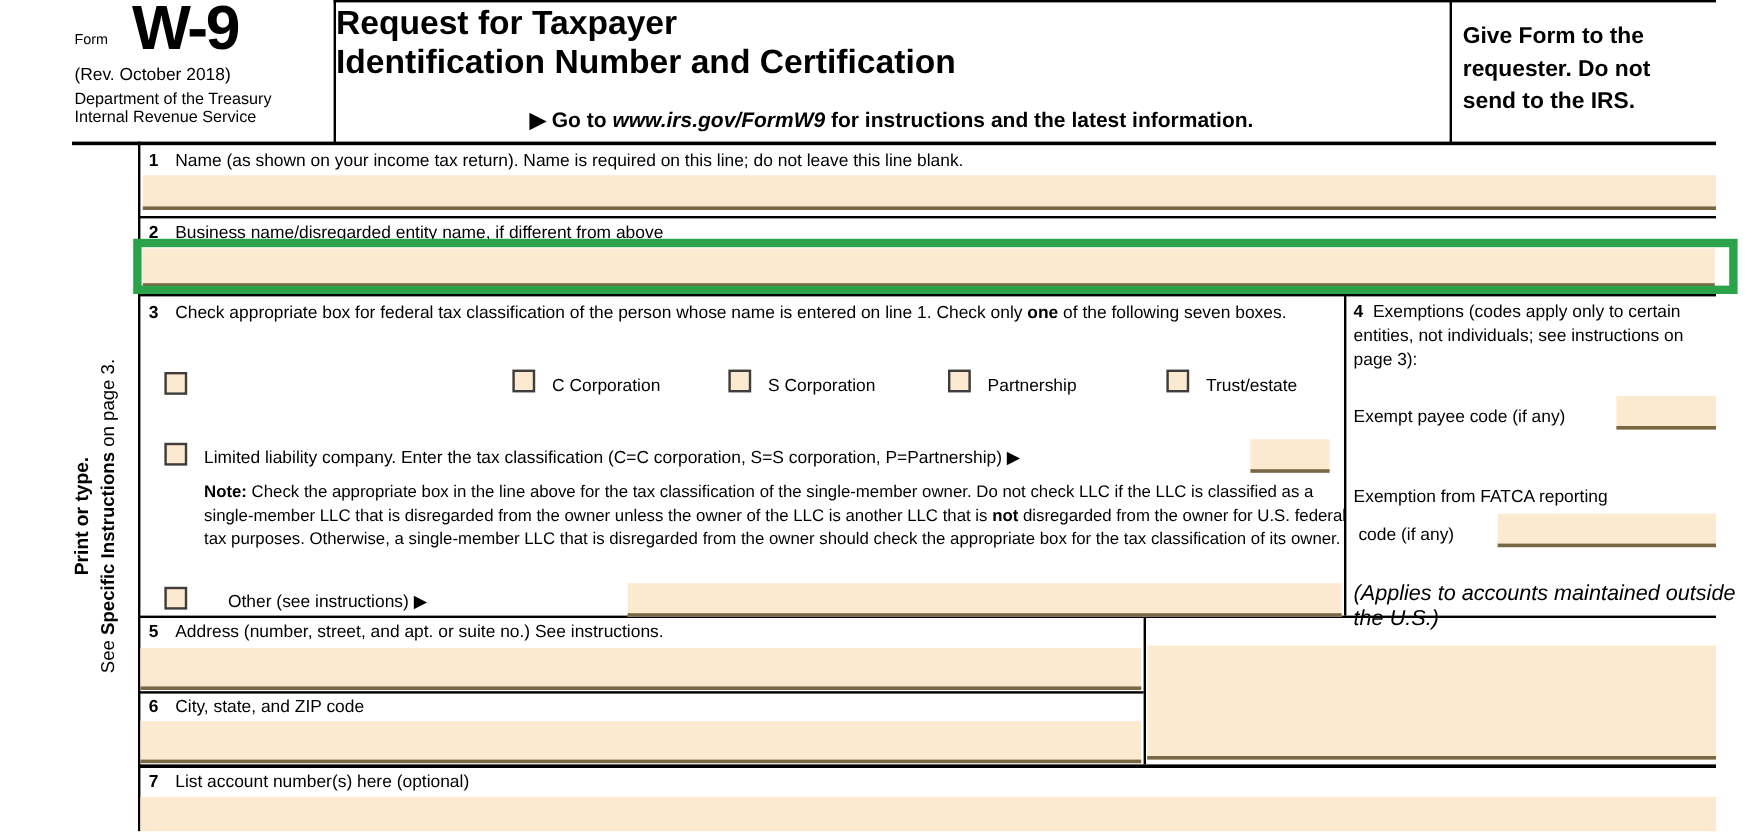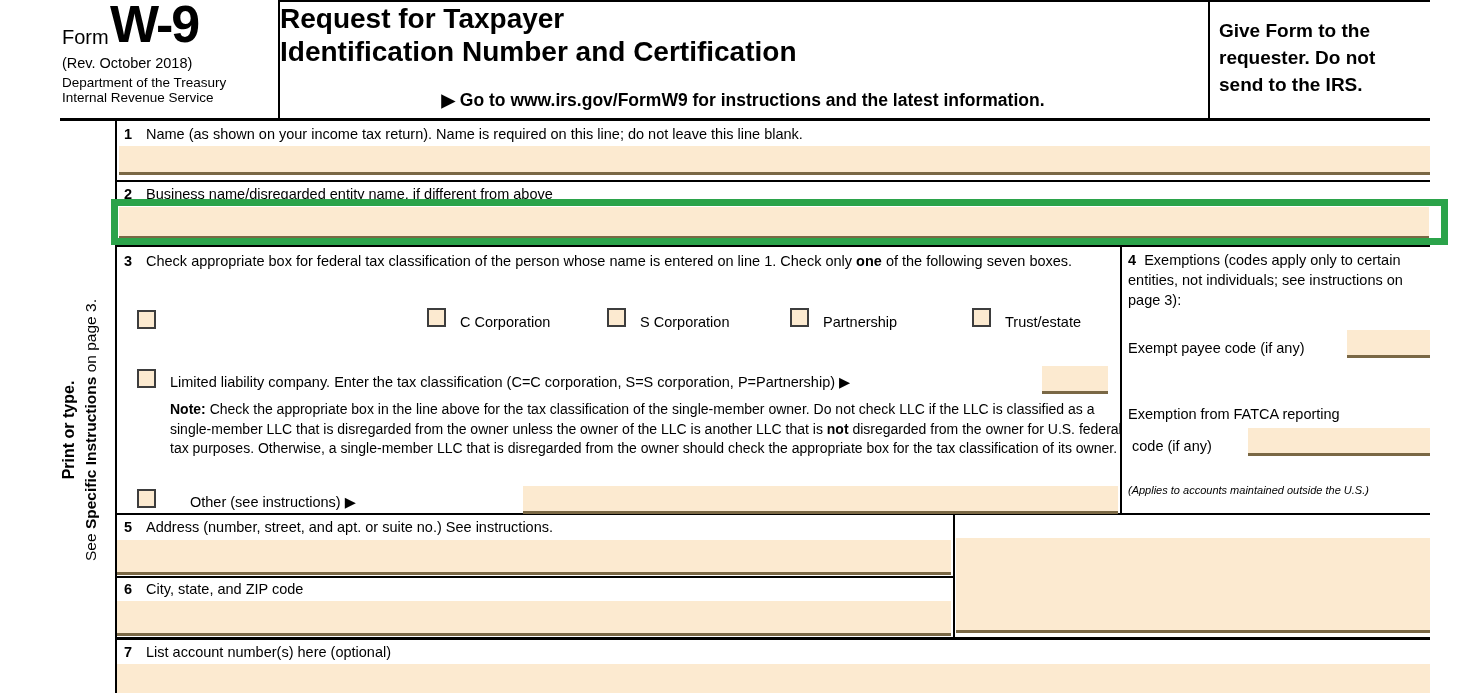--- a/index.html
+++ b/index.html
@@ -21,43 +21,43 @@
   }
   .lbl { position:absolute; font-size:14.5px; line-height:20px; }
   .numlbl { display:flex; }
   .numlbl .num { font-weight:bold; flex:0 0 22px; }
   .numlbl .txt { flex:1; }
   b { font-weight:bold; }
   .title-block { position:absolute; left:280px; top:2px; width:926px; text-align:left; }
   .title-line { font-size:28px; font-weight:bold; line-height:33px; }
   .subtitle { position:absolute; left:280px; top:90px; width:926px; text-align:center;
               font-size:17.5px; font-weight:bold; }
-  .subtitle .url { }
+  .subtitle .url { font-style:italic; }
   .give-form { position:absolute; left:1219px; top:17px; width:190px;
                font-size:19px; font-weight:bold; line-height:27px; }
   .w9 { position:absolute; left:110px; top:-6px; font-size:52px; font-weight:bold; letter-spacing:-2px; }
   .sidebar {
     position:absolute; left:-122px; top:404px; width:412px; height:52px;
     transform:rotate(-90deg); text-align:center;
   }
   .sidebar .s1 { font-size:16px; font-weight:bold; line-height:22px; }
   .sidebar .s2 { font-size:15.5px; line-height:22px; }
   .highlight {
     position:absolute; left:111px; top:199px; width:1337px; height:46px;
     border:7px solid var(--highlight-green, #2ba34a);
   }
   .note-p { position:absolute; left:170px; top:400px; width:952px; font-size:14px; line-height:19.5px; }
-  .italic-note { position:absolute; left:1128px; top:484px; font-size:11px; font-style:italic; }
+  .italic-note { position:absolute; left:1128px; top:484px; font-size:18px; font-style:italic; }
 </style>
 </head>
 <body>
 
 <div class="page">
 
-  <div class="abs" style="left:62px; top:26px; font-size:20px;">Form</div>
+  <div class="abs" style="left:62px; top:26px; font-size:12px;">Form</div>
   <div class="w9">W-9</div>
   <div class="abs" style="left:62px; top:55px; font-size:14.5px;">(Rev. October 2018)</div>
   <div class="abs" style="left:62px; top:75px; font-size:13.5px;">Department of the Treasury</div>
   <div class="abs" style="left:62px; top:90px; font-size:13.5px;">Internal Revenue Service</div>
 
   <div class="title-block">
     <div class="title-line">Request for Taxpayer</div>
     <div class="title-line">Identification Number and Certification</div>
   </div>
   <div class="subtitle"><span>▶ Go to </span><span class="url">www.irs.gov/FormW9</span><span> for instructions and the latest information.</span></div>

